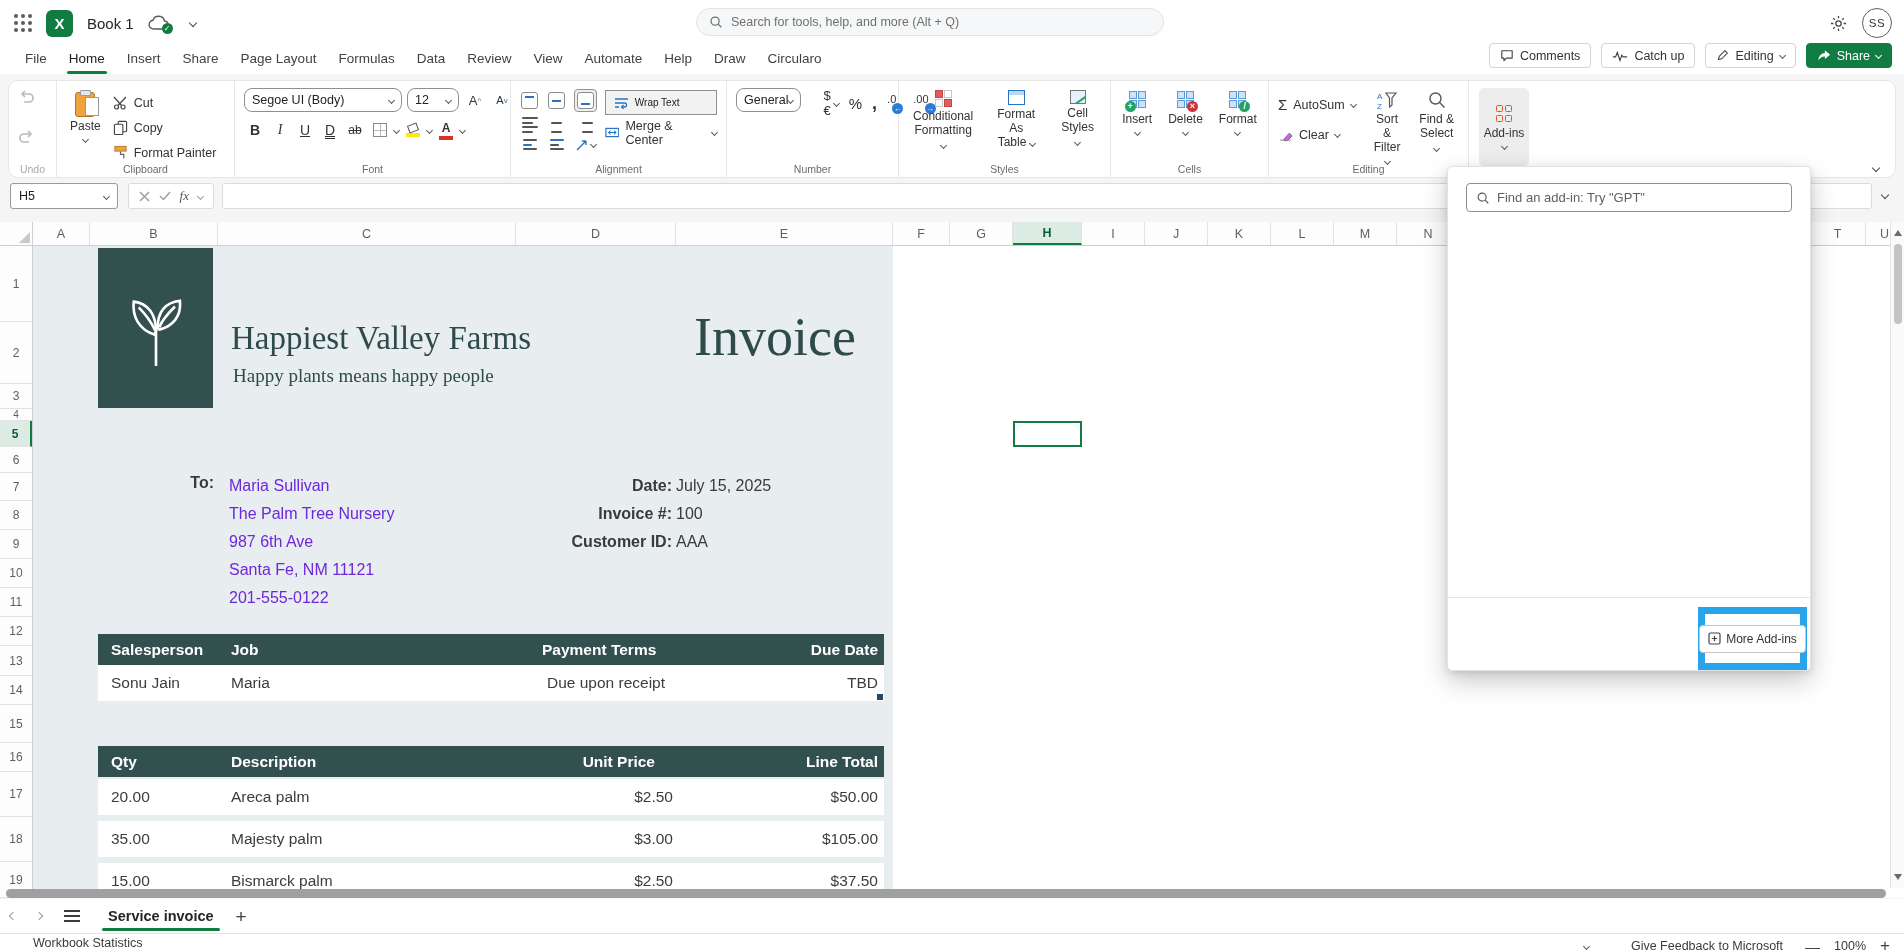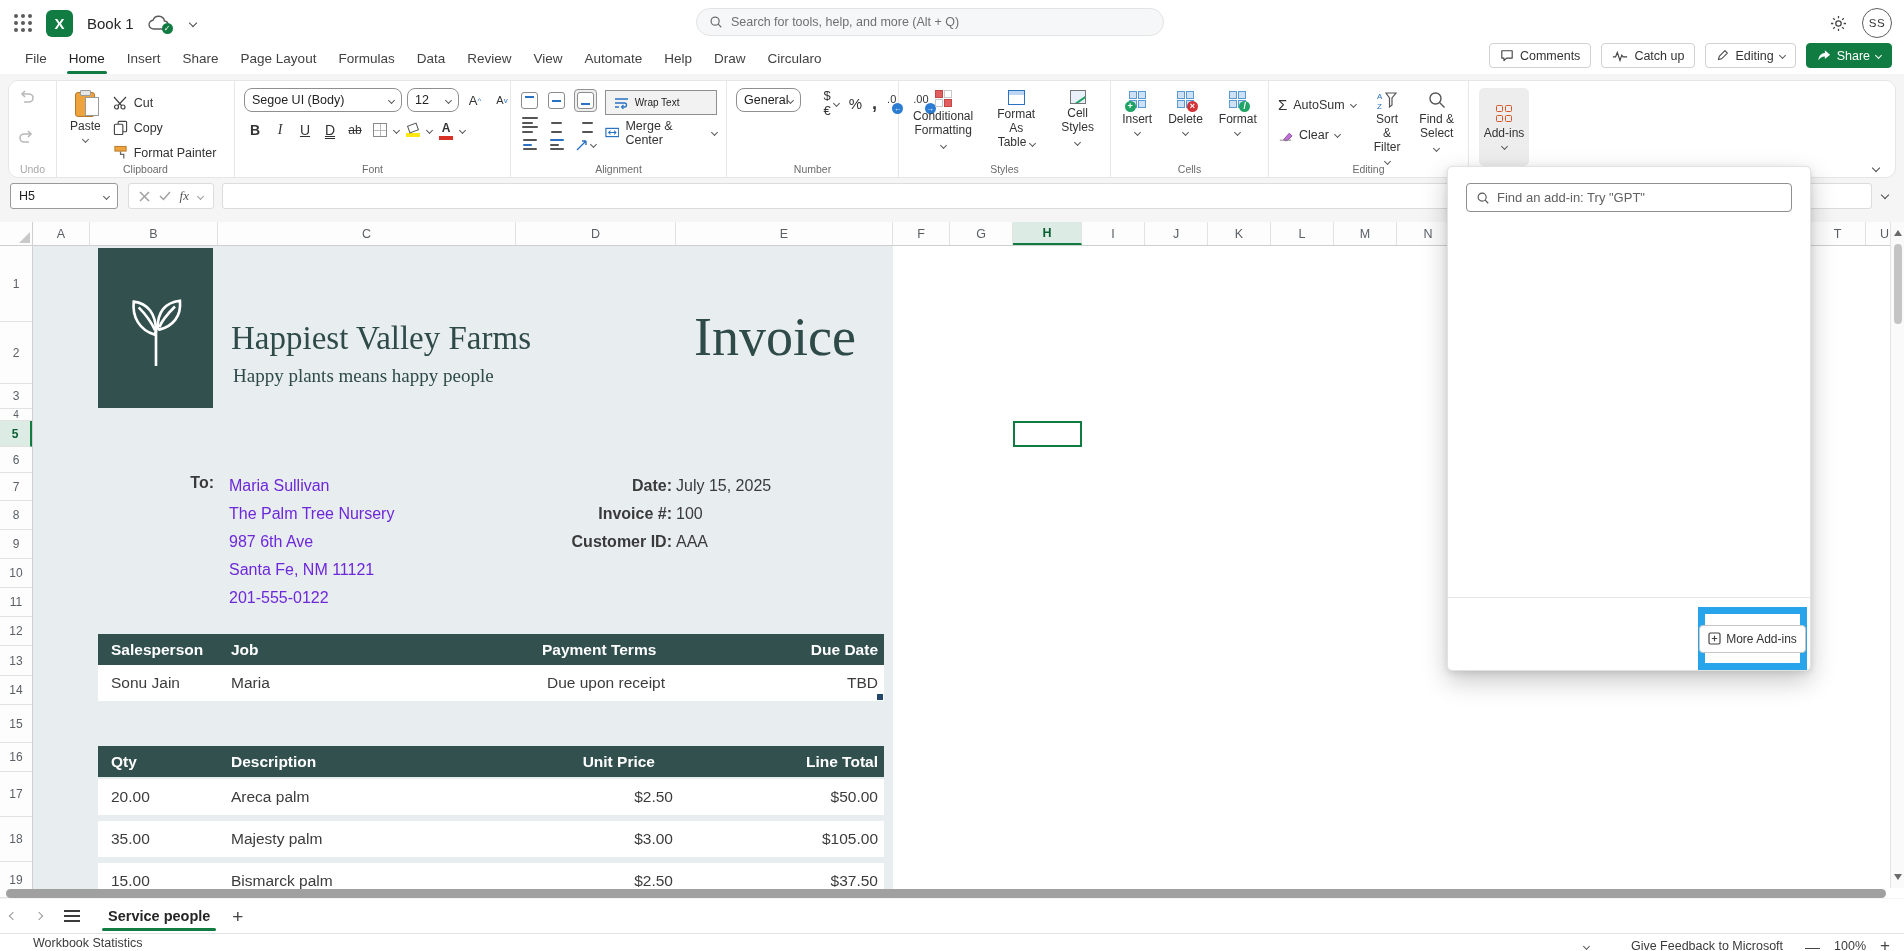--- a/index.html
+++ b/index.html
@@ -702,21 +702,21 @@
     </span>
   <span class="navarr">
       <span class="chev gray" style="transform:rotate(-45deg)"></span>
     </span>
   <span class="burger">
       <i></i>
       <i></i>
       <i></i>
     </span>
   <span class="sheettab">
-      <span>Service people</span>
+      <span>Service invoice</span>
     </span>
   <span class="addsheet">+</span>
 </div>
 
 <div class="statusbar">
   <span class="st-left">Workbook Statistics</span>
   <div class="st-right">
     <span class="chev sm" style="margin-right:20px"></span>
     <span>Give Feedback to Microsoft</span>
     <div class="zoomctl">

